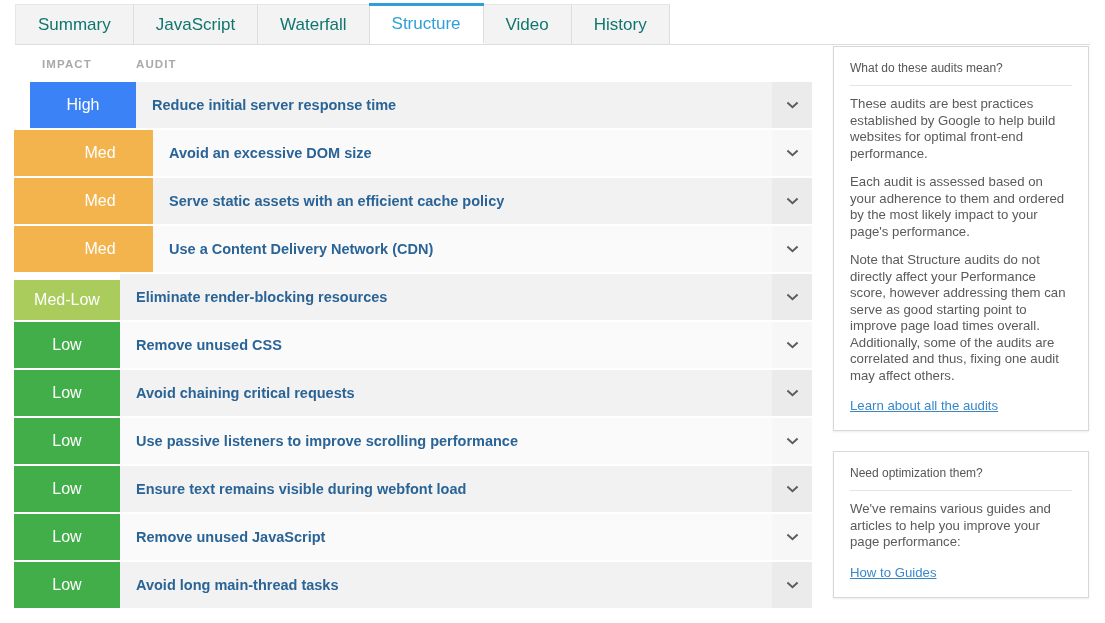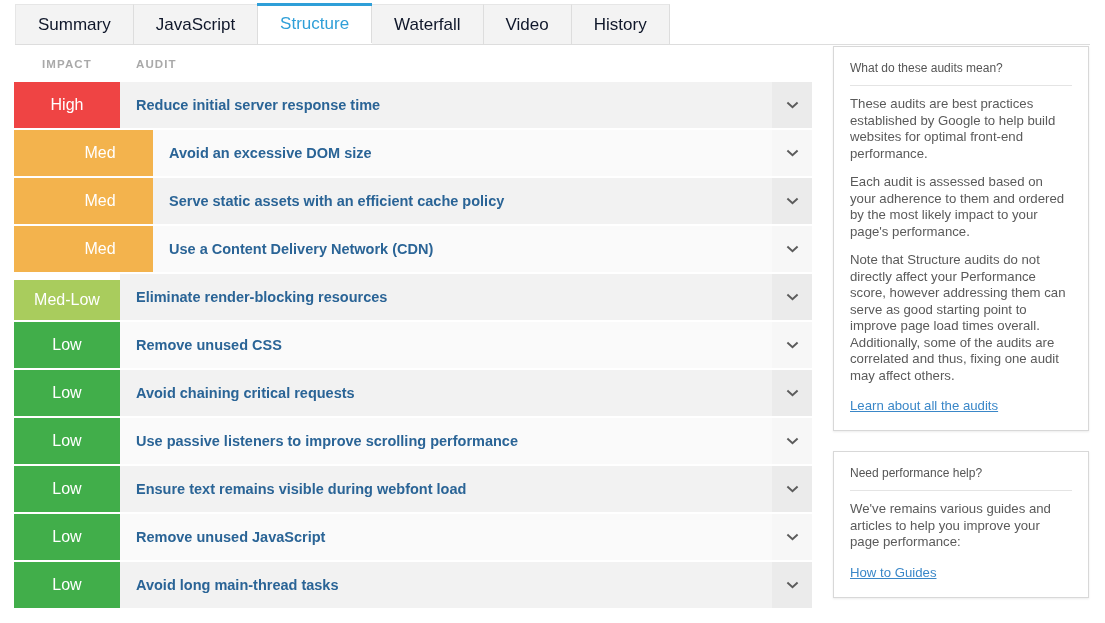--- a/index.html
+++ b/index.html
@@ -46,21 +46,21 @@
   }
   .tab {
     position: relative;
     display: flex;
     align-items: center;
     justify-content: center;
     height: 41px;
     padding: 0 22px;
     box-sizing: border-box;
     font-size: 17px;
-    color: #0f172a;
+    color: #0f766e;
     background: #f3f3f3;
     border-right: 1px solid #dddddd;
     border-top: 1px solid #e6e6e6;
     border-bottom: 1px solid #dddddd;
     cursor: pointer;
     white-space: nowrap;
   }
   .tab:first-child {
     border-left: 1px solid #e6e6e6;
   }
@@ -147,21 +147,21 @@
     position: relative;
     width: 106px;
     flex: 0 0 106px;
     display: flex;
     align-items: center;
     justify-content: center;
     color: #ffffff;
     font-size: 16px;
     z-index: 2;
   }
-  .impact-high { background: #ef4444; }
+  .impact-high { background: #3b82f6; margin-left: 16px; }
   .impact-med { background: #f3b34d; padding-left: 33px; }
   .impact-medlow { background: #a9cc5d; margin-top: 6px; }
   .impact-low { background: #41ae4a; }
 
   .audit-title {
     position: relative;
     z-index: 2;
     flex: 1 1 auto;
     display: flex;
     align-items: center;
@@ -233,22 +233,22 @@
 </style>
 </head>
 <body>
 
 <div id="app">
 
   <div class="tabbar">
     <div class="tabs">
         <div class="tab">Summary</div>
         <div class="tab">JavaScript</div>
+        <div class="tab">Waterfall</div>
         <div class="tab active">Structure</div>
-        <div class="tab">Waterfall</div>
         <div class="tab">Video</div>
         <div class="tab">History</div>
       </div>
     <div class="tabbar-underline"></div>
   </div>
 
   <div class="content">
 
     <div class="audit-table">
       <div class="table-head">
@@ -386,17 +386,17 @@
                   <path d="M2.6 5.2 L8 10.2 L13.4 5.2" fill="none" stroke="#5b5b5b" stroke-width="2.4" stroke-linecap="square"></path>
                 </svg>
               </span>
             </div>
           </div>
         </div>
     </div>
 
     <div class="side">
         <div class="panel"><div class="panel-title">What do these audits mean?</div><p>These audits are best practices established by Google to help build websites for optimal front-end performance.</p><p>Each audit is assessed based on your adherence to them and ordered by the most likely impact to your page's performance.</p><p>Note that Structure audits do not directly affect your Performance score, however addressing them can serve as good starting point to improve page load times overall. Additionally, some of the audits are correlated and thus, fixing one audit may affect others.</p><a>Learn about all the audits</a></div>
-        <div class="panel"><div class="panel-title">Need performance help?</div><p>We've remains various guides and articles to help you improve your page performance:</p><a>How to Guides</a></div>
+        <div class="panel"><div class="panel-title">Need optimization them?</div><p>We've remains various guides and articles to help you improve your page performance:</p><a>How to Guides</a></div>
       </div>
 
   </div>
 </div>
 
 </body></html>

